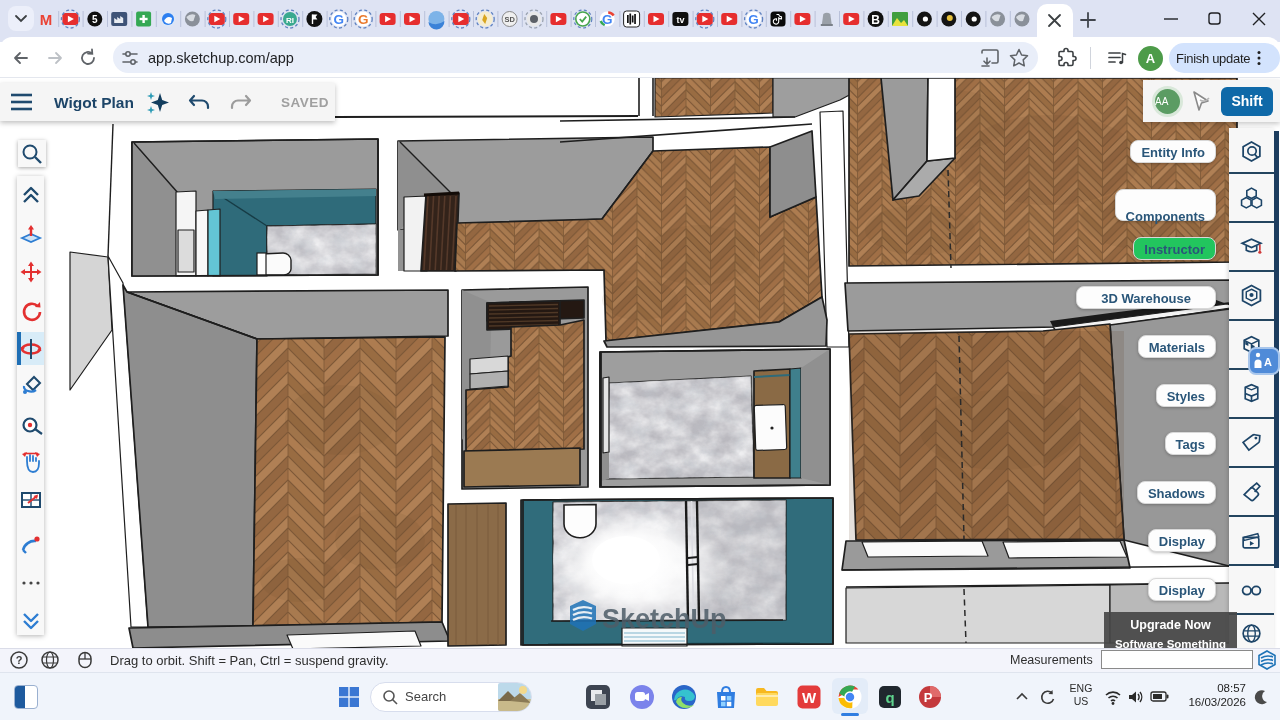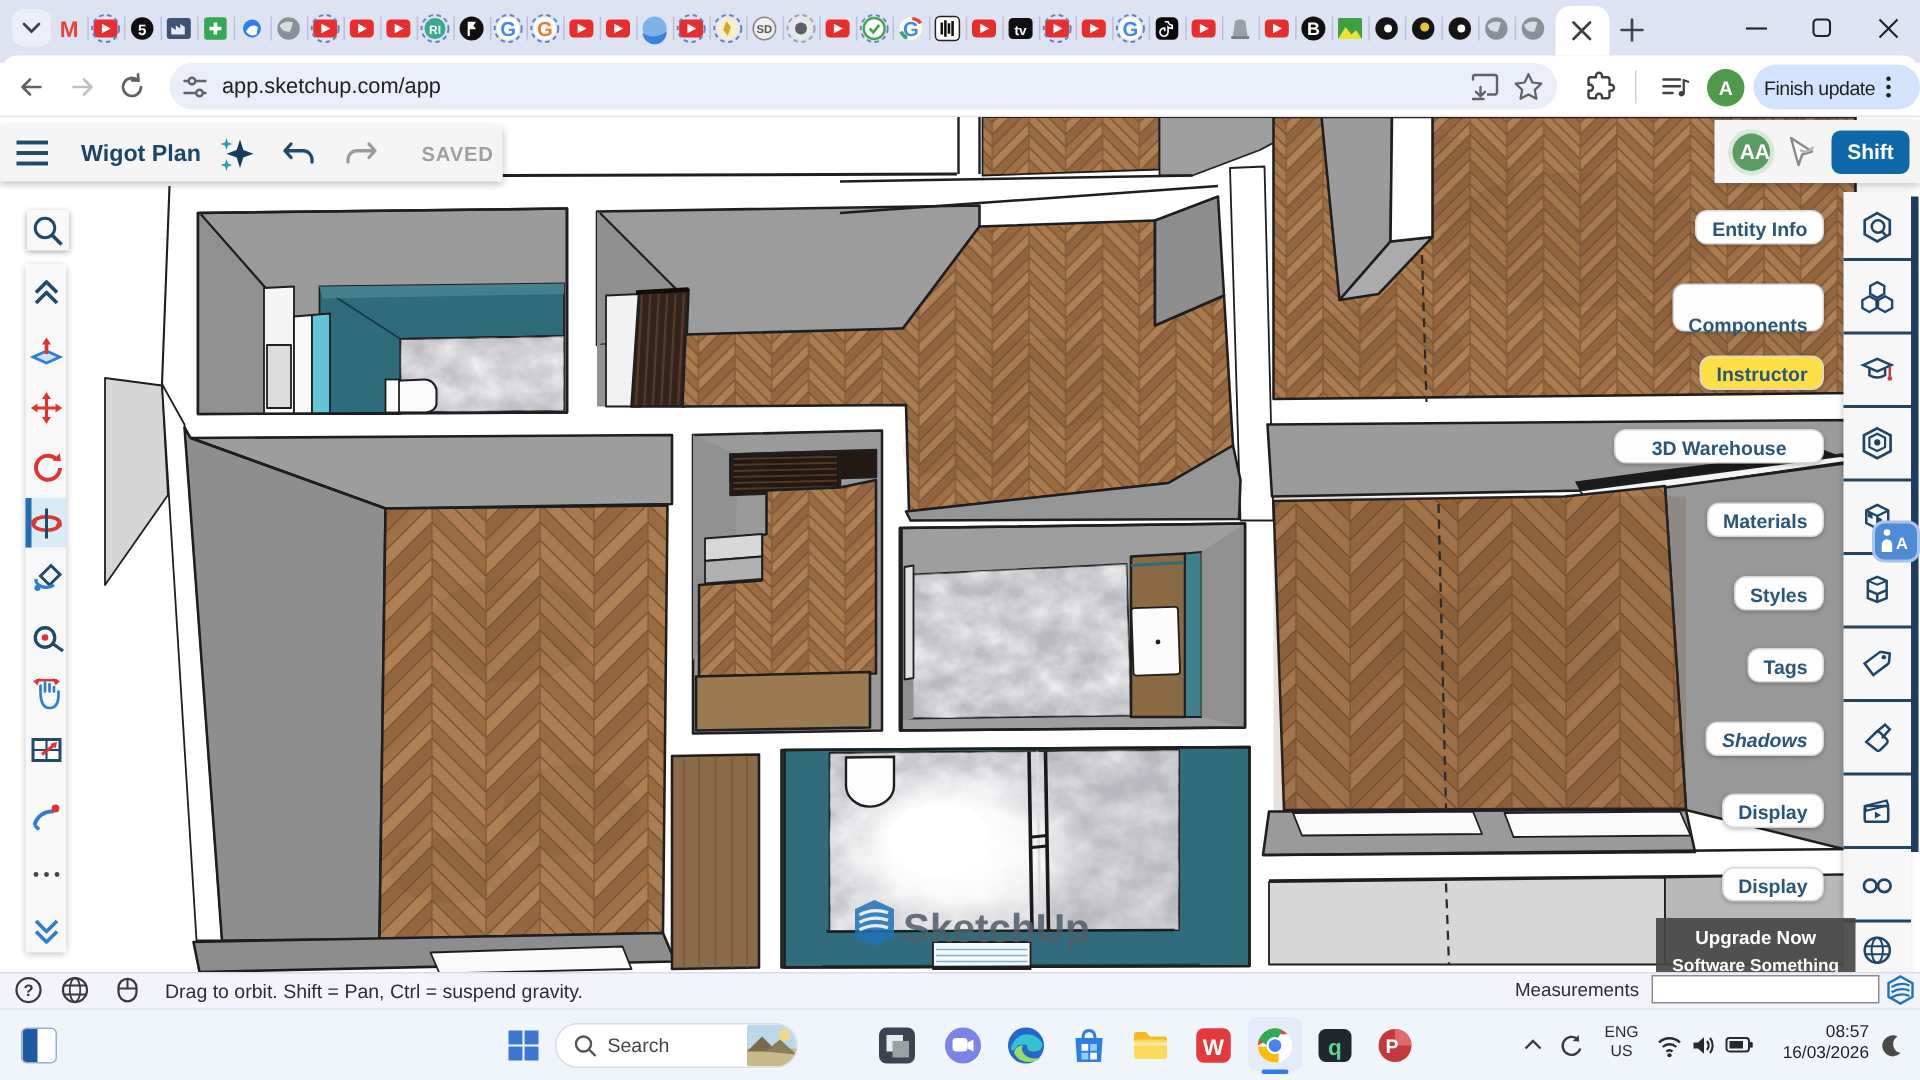--- a/index.html
+++ b/index.html
@@ -762,21 +762,21 @@
         <circle cx="18" cy="11" r="1.6"></circle>
       </g>
     </svg>
 
 <svg class="abs" style="left:20px;top:609px" width="22" height="24" viewBox="0 0 22 24" overflow="visible">
       <path d="M 4,5 L 11,12 18,5 M 4,12 L 11,19 18,12" stroke="#2d7dd2" stroke-width="2.4" fill="none" stroke-linejoin="round"></path>
     </svg>
 
 <div class="abs" style="left:1143px;top:80px;width:137px;height:42px;background:#f5f5f5;box-shadow:0 2px 5px rgba(0,0,0,0.22);"></div>
 
-<div class="abs" style="left:1155px;top:89px;width:25px;height:25px;border-radius:50%;background:#5b9c63;box-shadow:0 0 0 3px #d9e8da;color:#fff;font-size:14px;font-weight:bold;text-align:right;line-height:25px;">AA</div>
+<div class="abs" style="left:1155px;top:89px;width:25px;height:25px;border-radius:50%;background:#5b9c63;box-shadow:0 0 0 3px #d9e8da;color:#fff;font-size:10px;font-weight:normal;text-align:left;line-height:25px;">AA</div>
 
 <svg class="abs" style="left:1190px;top:90px" width="22" height="24">
       <path d="M 4,2 L 9,20 11.5,13 18,11 Z" fill="#fff" stroke="#8a8a8a" stroke-width="1.6" stroke-linejoin="round"></path>
       <path d="M 10,10 q 5,3 9,-2" stroke="#b5b5b5" stroke-width="1.6" fill="none"></path>
     </svg>
 
 <div class="abs" style="left:1221px;top:87px;width:52px;height:29px;border-radius:6px;background:#0f69a8;color:#fff;font-size:14px;font-weight:bold;text-align:center;line-height:29px;">Shift</div>
 
 <div class="abs" style="left:1229px;top:128px;width:45px;height:520px;background:#f7f7f7;box-shadow:-1px 1px 4px rgba(0,0,0,0.18);"></div>
 
@@ -861,31 +861,31 @@
 <svg class="abs" style="left:1240px;top:622px" width="23" height="23" viewBox="0 0 22 22" overflow="visible">
       <circle cx="11" cy="11" r="8" stroke="#1d4568" stroke-width="1.6" fill="none"></circle>
       <ellipse cx="11" cy="11" rx="3.6" ry="8" stroke="#1d4568" stroke-width="1.3" fill="none"></ellipse>
       <path d="M 3.5,8.5 L 18.5,8.5 M 3.5,13.5 L 18.5,13.5" stroke="#1d4568" stroke-width="1.3"></path>
     </svg>
 
 <div class="abs" style="right:64px;top:140px;height:23px;line-height:23px;padding:0 10px;background:#fdfdfd;border:1px solid #d8d8d8;border-radius:8px;box-shadow:0 1px 3px rgba(0,0,0,0.25);font-size:13px;font-weight:bold;color:#2a5679;">Entity Info</div>
 
 <div class="abs" style="right:64px;top:189px;height:23px;line-height:23px;padding:15px 10px;background:#fdfdfd;border:1px solid #d8d8d8;border-radius:8px;box-shadow:0 1px 3px rgba(0,0,0,0.25);font-size:13px;font-weight:bold;color:#2a5679;">Components</div>
 
-<div class="abs" style="right:64px;top:237px;height:23px;line-height:23px;padding:0 10px;background:#fde047;border:1px solid #d8d8d8;border-radius:8px;box-shadow:0 1px 3px rgba(0,0,0,0.25);font-size:13px;font-weight:bold;color:#2a5679;">Instructor</div>
+<div class="abs" style="right:64px;top:237px;height:23px;line-height:23px;padding:0 10px;background:#22c55e;border:1px solid #d8d8d8;border-radius:8px;box-shadow:0 1px 3px rgba(0,0,0,0.25);font-size:13px;font-weight:bold;color:#2a5679;">Instructor</div>
 
 <div class="abs" style="right:64px;top:286px;height:23px;line-height:23px;padding:0 24px;background:#fdfdfd;border:1px solid #d8d8d8;border-radius:8px;box-shadow:0 1px 3px rgba(0,0,0,0.25);font-size:13px;font-weight:bold;color:#2a5679;text-align:right;">3D Warehouse</div>
 
 <div class="abs" style="right:64px;top:335px;height:23px;line-height:23px;padding:0 10px;background:#fdfdfd;border:1px solid #d8d8d8;border-radius:8px;box-shadow:0 1px 3px rgba(0,0,0,0.25);font-size:13px;font-weight:bold;color:#2a5679;">Materials</div>
 
 <div class="abs" style="right:64px;top:384px;height:23px;line-height:23px;padding:0 10px;background:#fdfdfd;border:1px solid #d8d8d8;border-radius:8px;box-shadow:0 1px 3px rgba(0,0,0,0.25);font-size:13px;font-weight:bold;color:#2a5679;">Styles</div>
 
 <div class="abs" style="right:64px;top:432px;height:23px;line-height:23px;padding:0 10px;background:#fdfdfd;border:1px solid #d8d8d8;border-radius:8px;box-shadow:0 1px 3px rgba(0,0,0,0.25);font-size:13px;font-weight:bold;color:#2a5679;">Tags</div>
 
-<div class="abs" style="right:64px;top:481px;height:23px;line-height:23px;padding:0 10px;background:#fdfdfd;border:1px solid #d8d8d8;border-radius:8px;box-shadow:0 1px 3px rgba(0,0,0,0.25);font-size:13px;font-weight:bold;color:#2a5679;font-style:italic;">Shadows</div>
+<div class="abs" style="right:64px;top:481px;height:23px;line-height:23px;padding:0 10px;background:#fdfdfd;border:1px solid #d8d8d8;border-radius:8px;box-shadow:0 1px 3px rgba(0,0,0,0.25);font-size:13px;font-weight:bold;color:#2a5679;">Shadows</div>
 
 <div class="abs" style="right:64px;top:529px;height:23px;line-height:23px;padding:0 10px;background:#fdfdfd;border:1px solid #d8d8d8;border-radius:8px;box-shadow:0 1px 3px rgba(0,0,0,0.25);font-size:13px;font-weight:bold;color:#2a5679;">Display</div>
 
 <div class="abs" style="right:64px;top:578px;height:23px;line-height:23px;padding:0 10px;background:#fdfdfd;border:1px solid #d8d8d8;border-radius:8px;box-shadow:0 1px 3px rgba(0,0,0,0.25);font-size:13px;font-weight:bold;color:#2a5679;">Display</div>
 
 <div class="abs" style="left:1248px;top:347px;width:32px;height:28px;border-radius:8px;background:#508bd8;border:2px solid #a8c6ec;"></div>
 <svg class="abs" style="left:1252px;top:351px" width="24" height="20">
       <g fill="#fff">
         <circle cx="6" cy="4" r="2.2"></circle>
         <path d="M 2.5,12 a 3.5,3.5 0 0 1 7,0 l 0,5 -7,0 z"></path>

